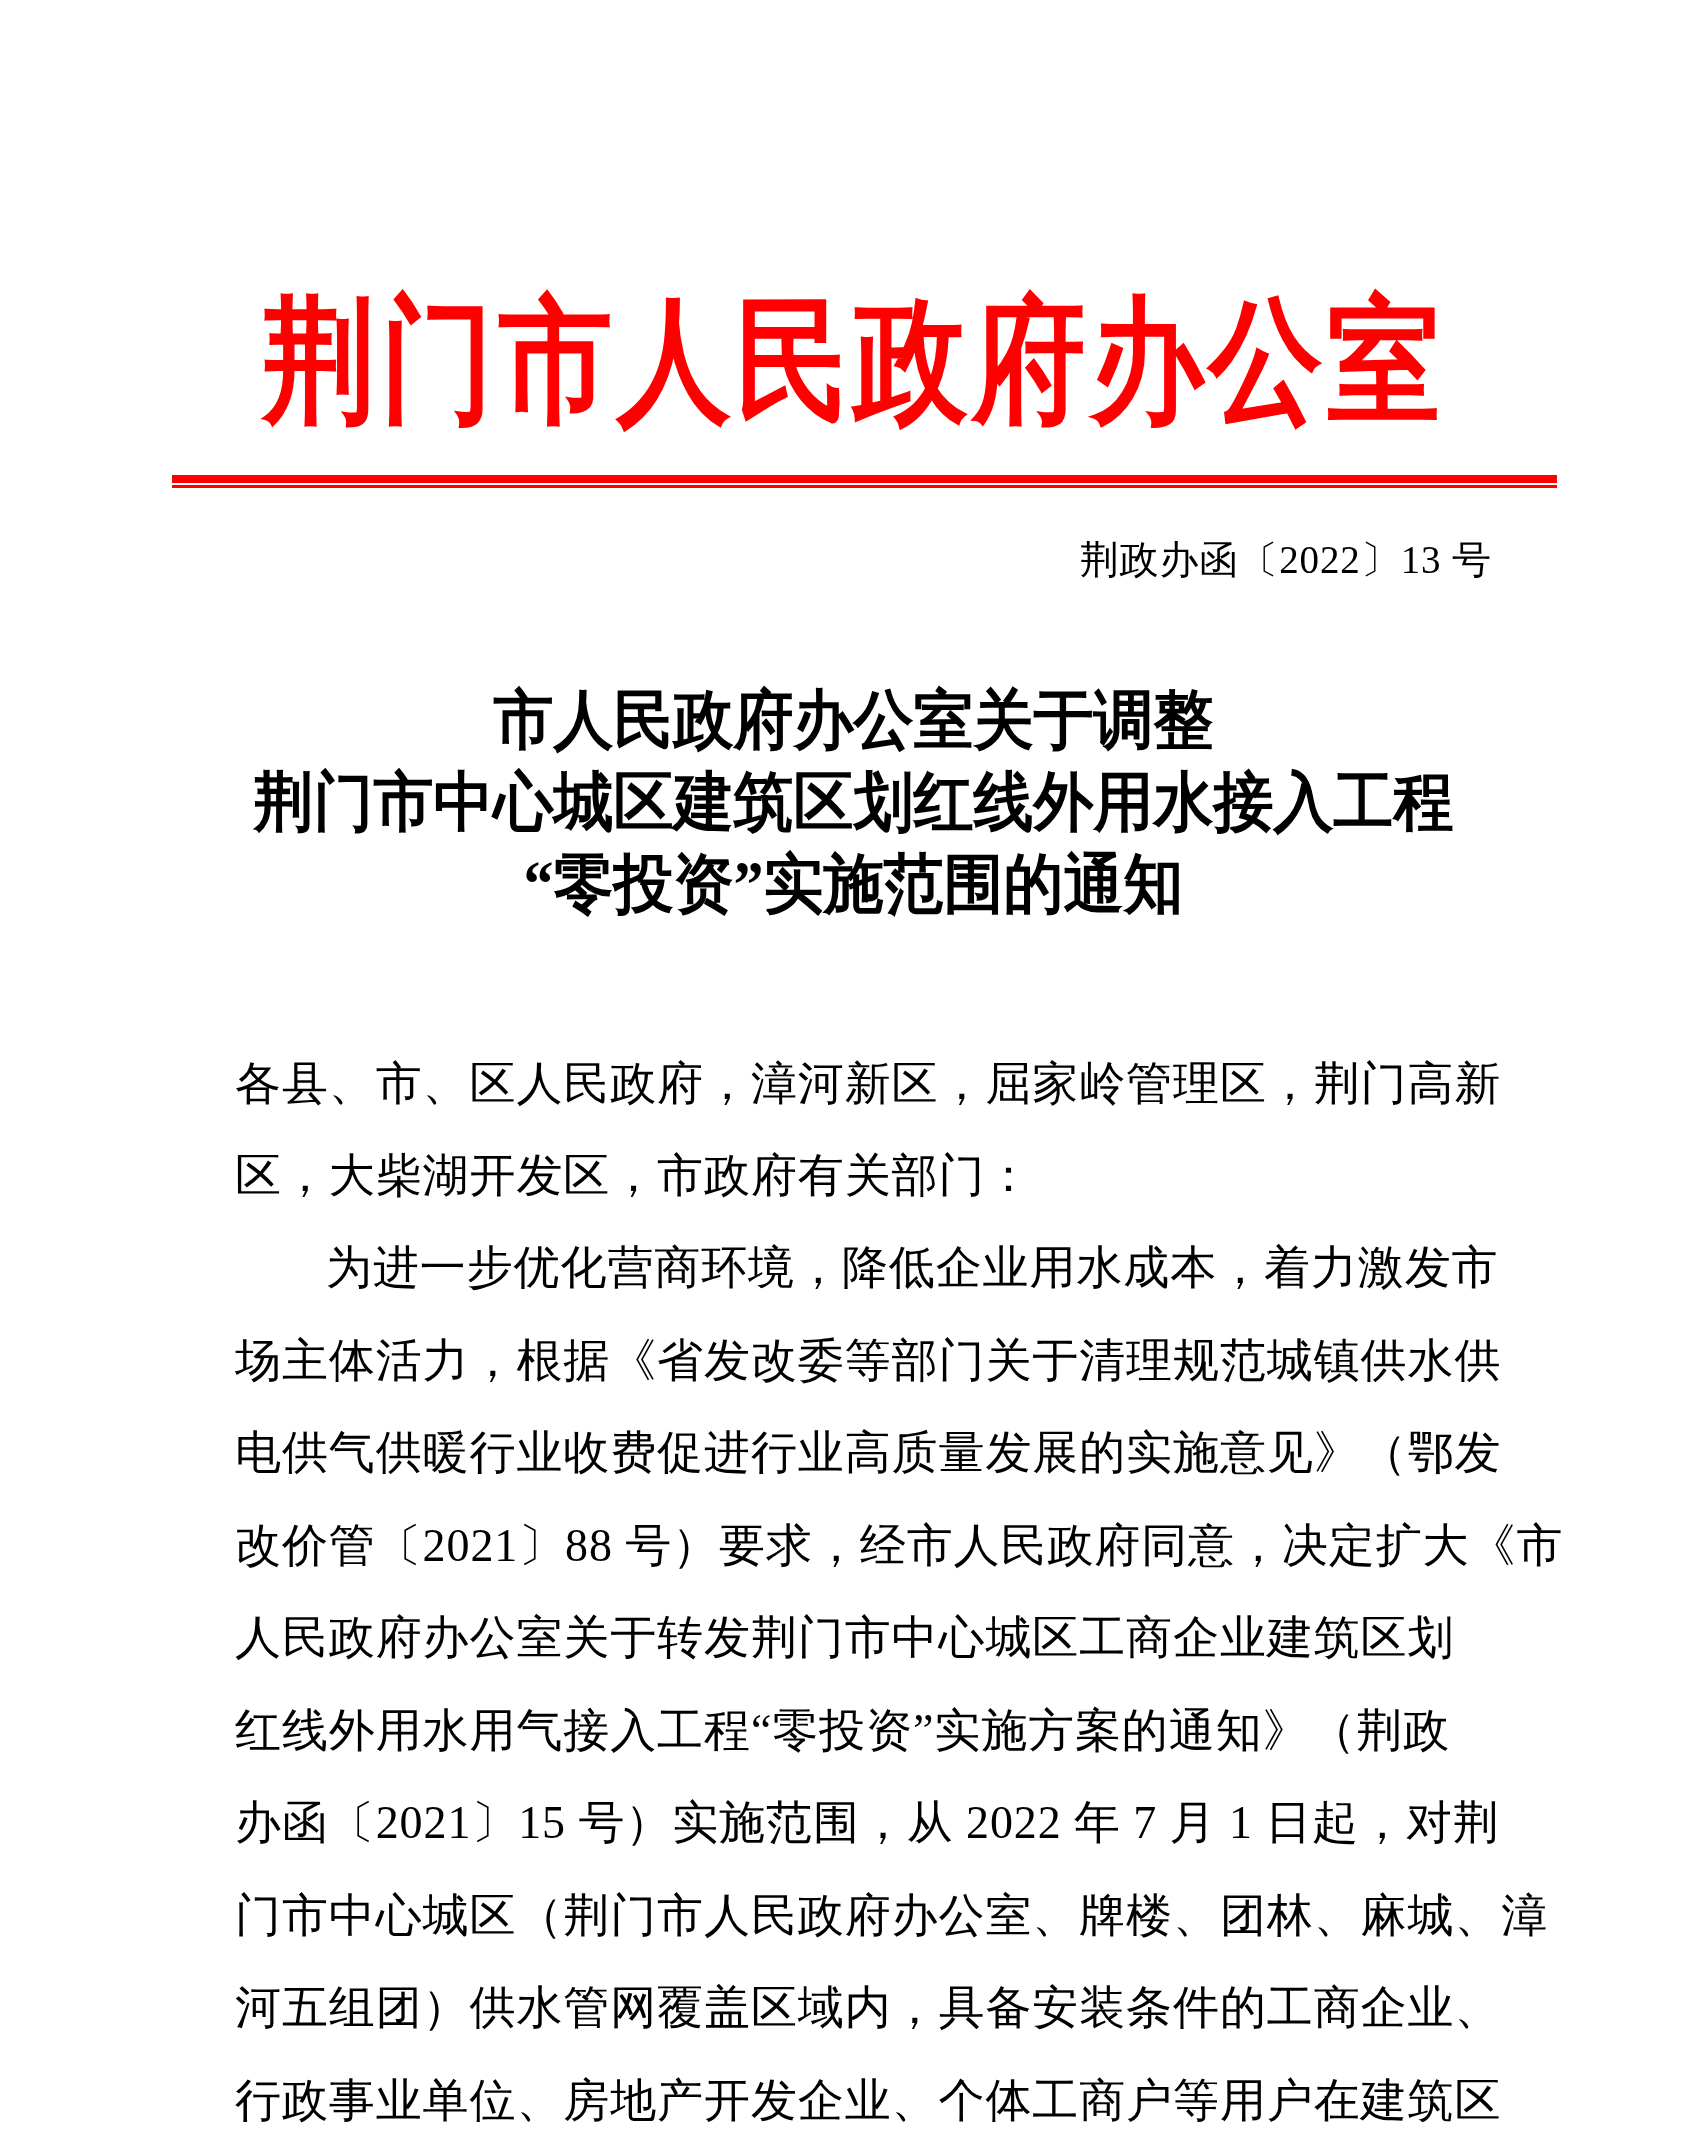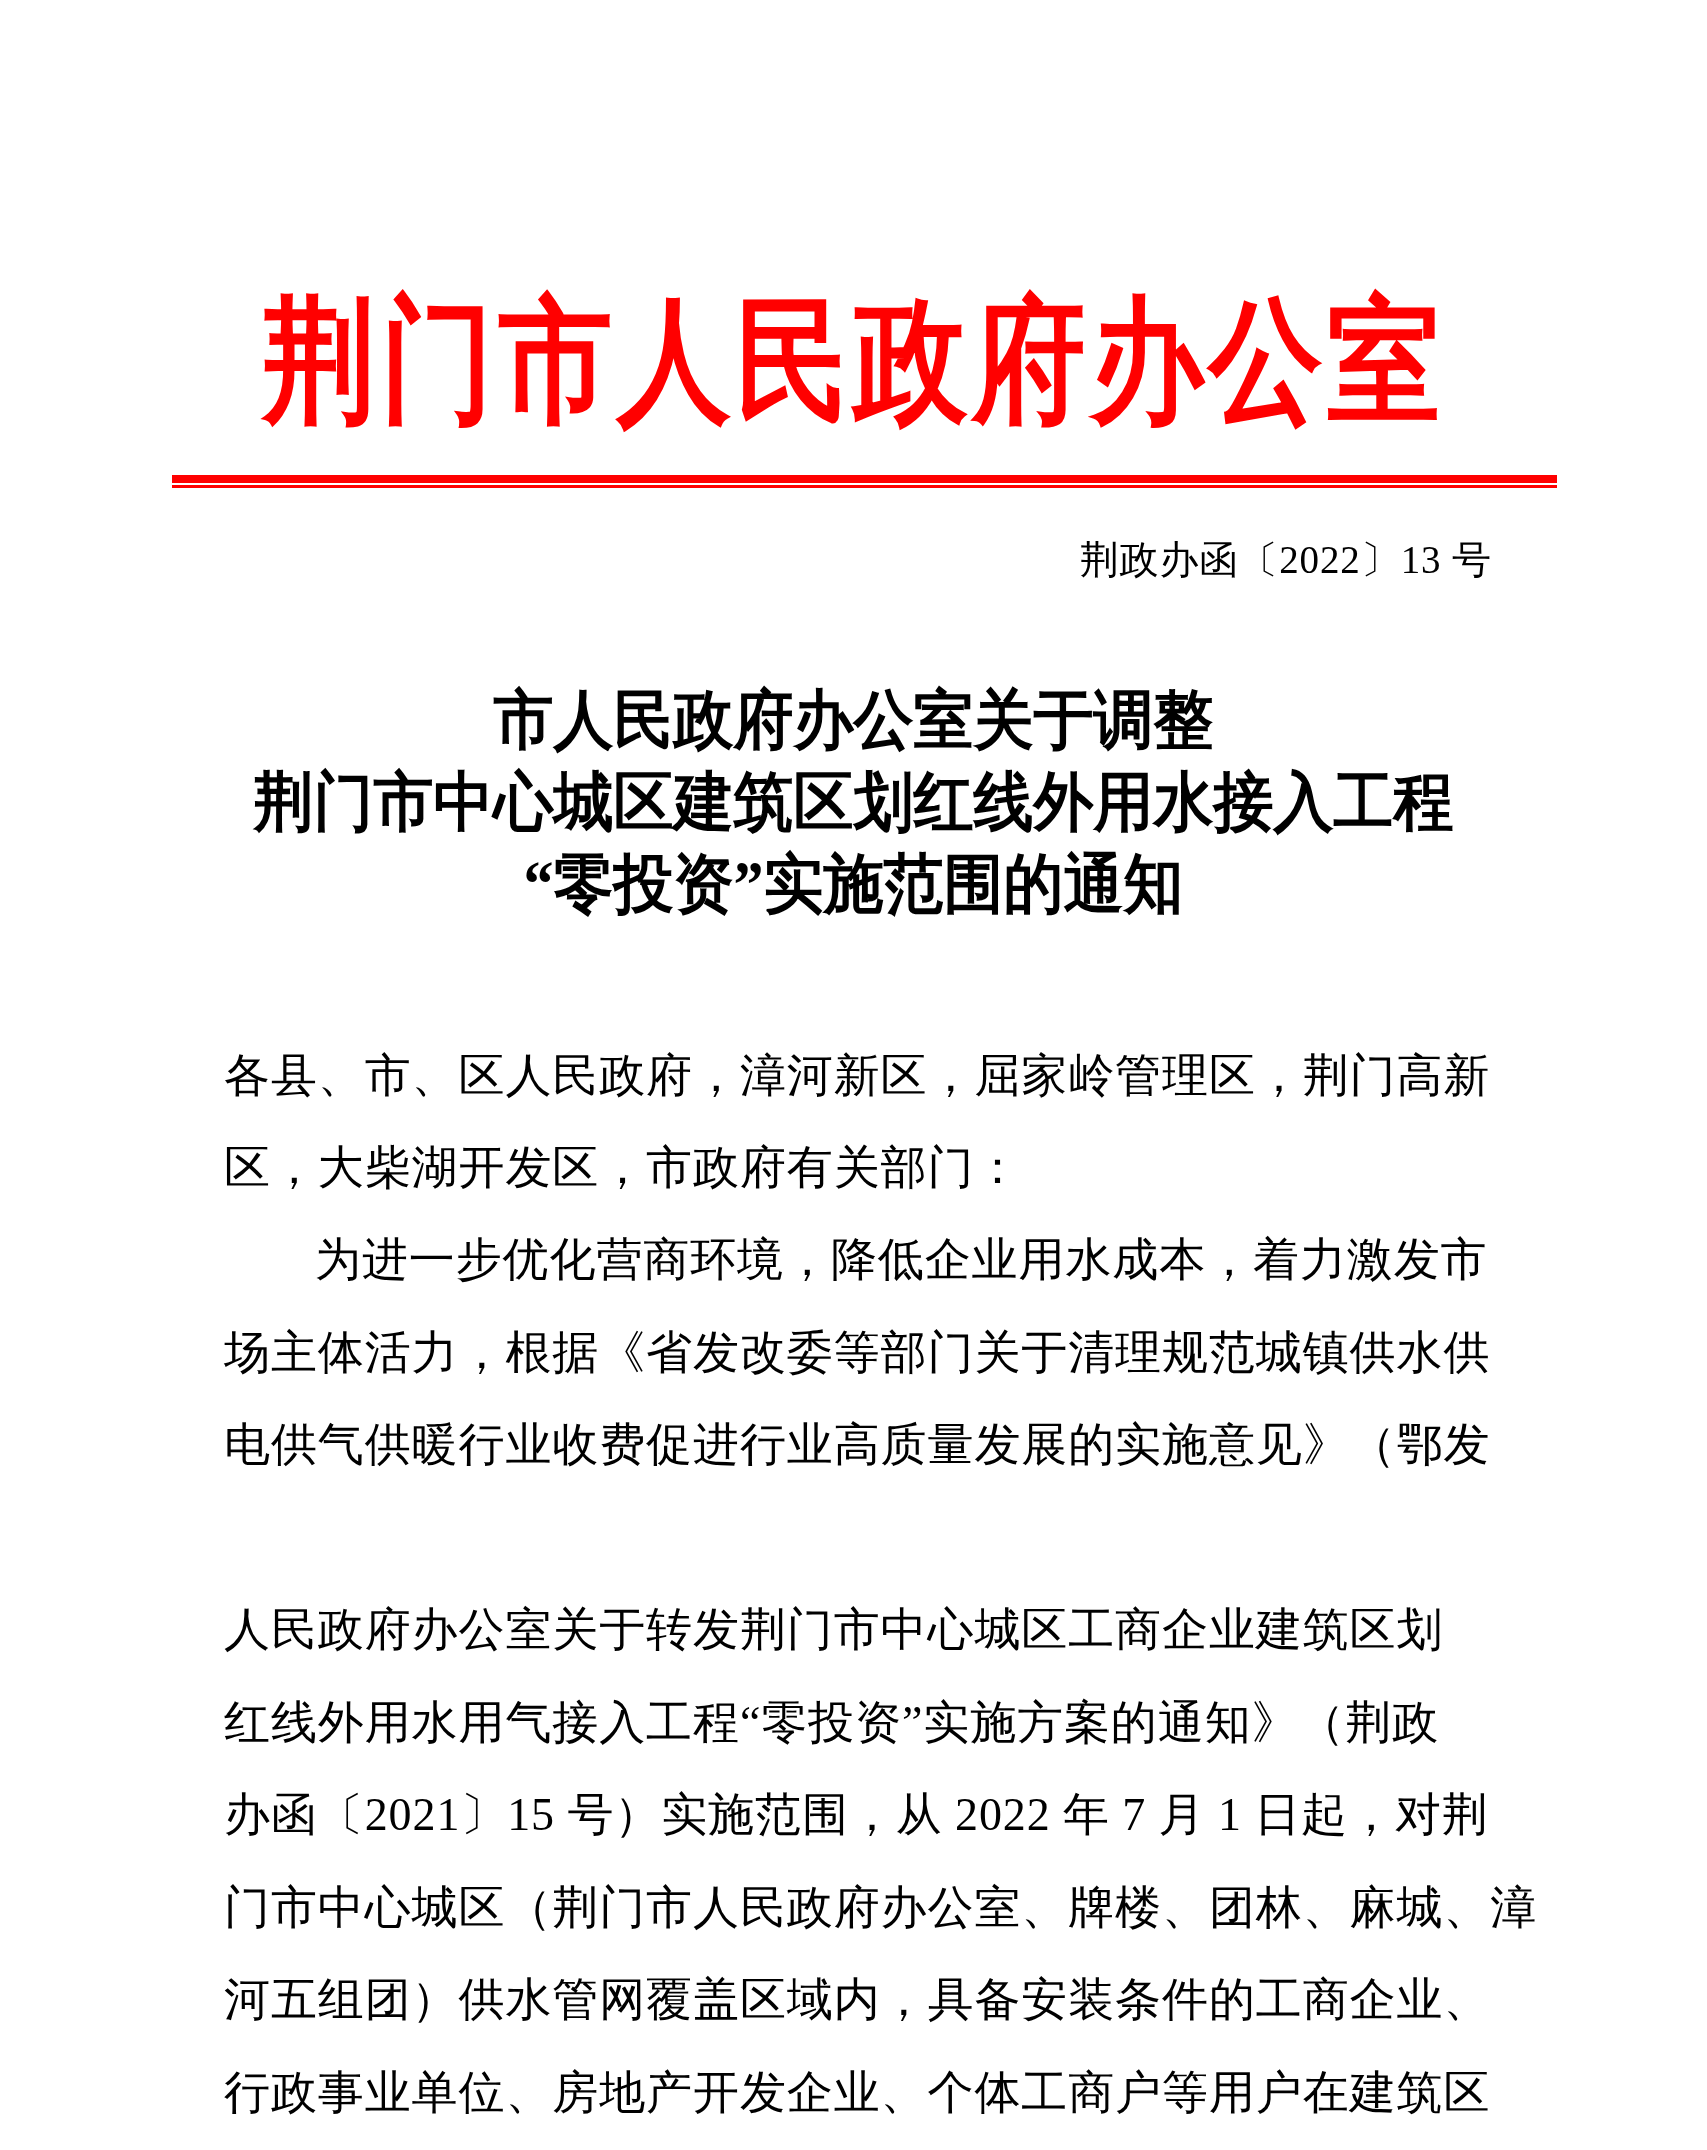--- a/index.html
+++ b/index.html
@@ -65,26 +65,27 @@
     transform: scaleY(1.08);
     transform-origin: center center;
     white-space: nowrap;
   }
   .title-line-1 { top: 688px; }
   .title-line-2 { top: 770px; }
   .title-line-3 { top: 852px; }
   
   .body-line {
     position: absolute;
-    left: 224px;
+    left: 235px;
     width: 1286px;
     font-size: 46px;
     line-height: 52px;
     letter-spacing: 0.9px;
     white-space: nowrap;
+    margin-top: 8px;
   }
   .body-line.indent { text-indent: 91px; }
 </style>
 </head>
 <body>
 
 <div class="page">
 
   <div class="org-name">荆门市人民政府办公室</div>
 
@@ -95,20 +96,21 @@
 
   <div class="title-line title-line-1">市人民政府办公室关于调整</div>
   <div class="title-line title-line-2">荆门市中心城区建筑区划红线外用水接入工程</div>
   <div class="title-line title-line-3">“零投资”实施范围的通知</div>
 
   <div class="body-line" style="top:1050px">各县、市、区人民政府，漳河新区，屈家岭管理区，荆门高新</div>
   <div class="body-line indent" style="top:1234px">为进一步优化营商环境，降低企业用水成本，着力激发市</div>
   <div class="body-line" style="top:1142px">区，大柴湖开发区，市政府有关部门：</div>
   <div class="body-line" style="top:1419px">电供气供暖行业收费促进行业高质量发展的实施意见》（鄂发</div>
   <div class="body-line" style="top:1327px">场主体活力，根据《省发改委等部门关于清理规范城镇供水供</div>
+  <div class="body-line" style="top:1512px">改价管〔2021〕88 号）要求，经市人民政府同意，决定扩大《市</div>
   <div class="body-line" style="top:1604px">人民政府办公室关于转发荆门市中心城区工商企业建筑区划</div>
   <div class="body-line" style="top:1697px">红线外用水用气接入工程“零投资”实施方案的通知》（荆政</div>
   <div class="body-line" style="top:1789px">办函〔2021〕15 号）实施范围，从 2022 年 7 月 1 日起，对荆</div>
   <div class="body-line" style="top:1882px">门市中心城区（荆门市人民政府办公室、牌楼、团林、麻城、漳</div>
   <div class="body-line" style="top:1974px">河五组团）供水管网覆盖区域内，具备安装条件的工商企业、</div>
   <div class="body-line" style="top:2067px">行政事业单位、房地产开发企业、个体工商户等用户在建筑区</div>
 
 </div>
 
 

